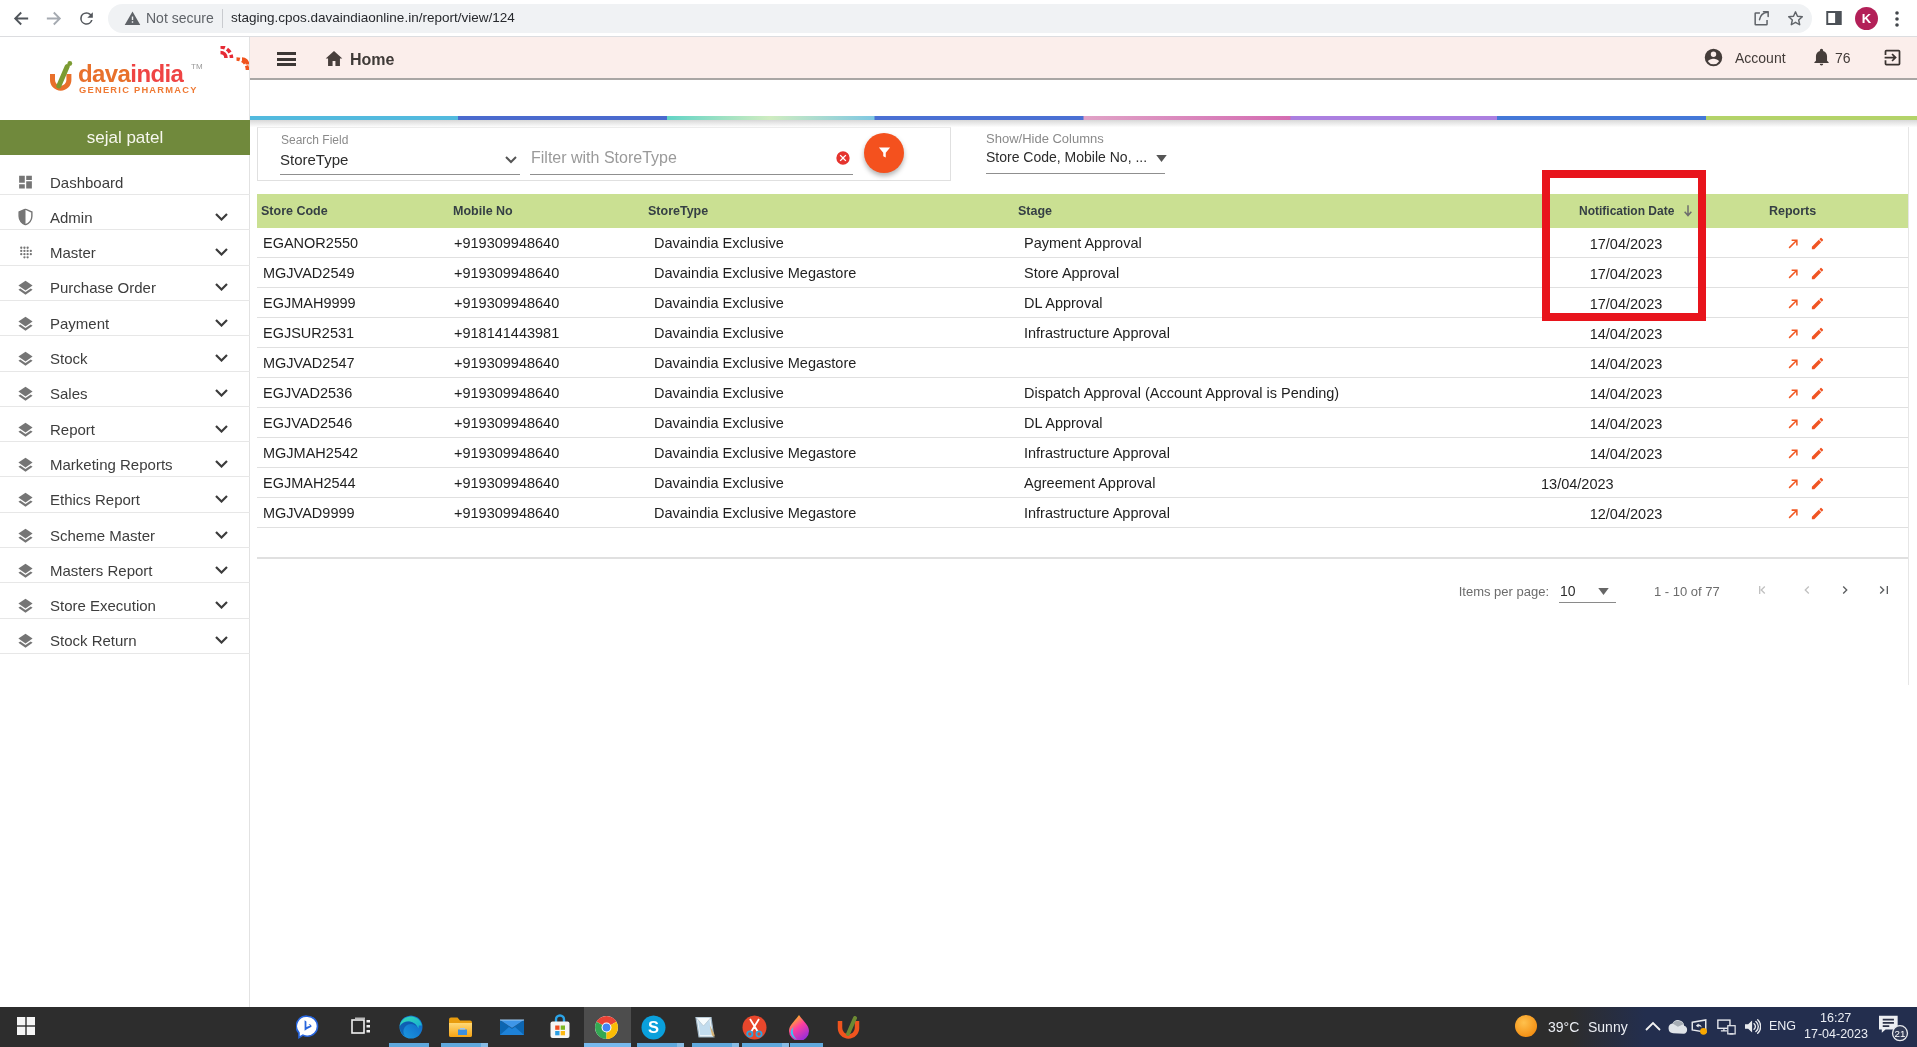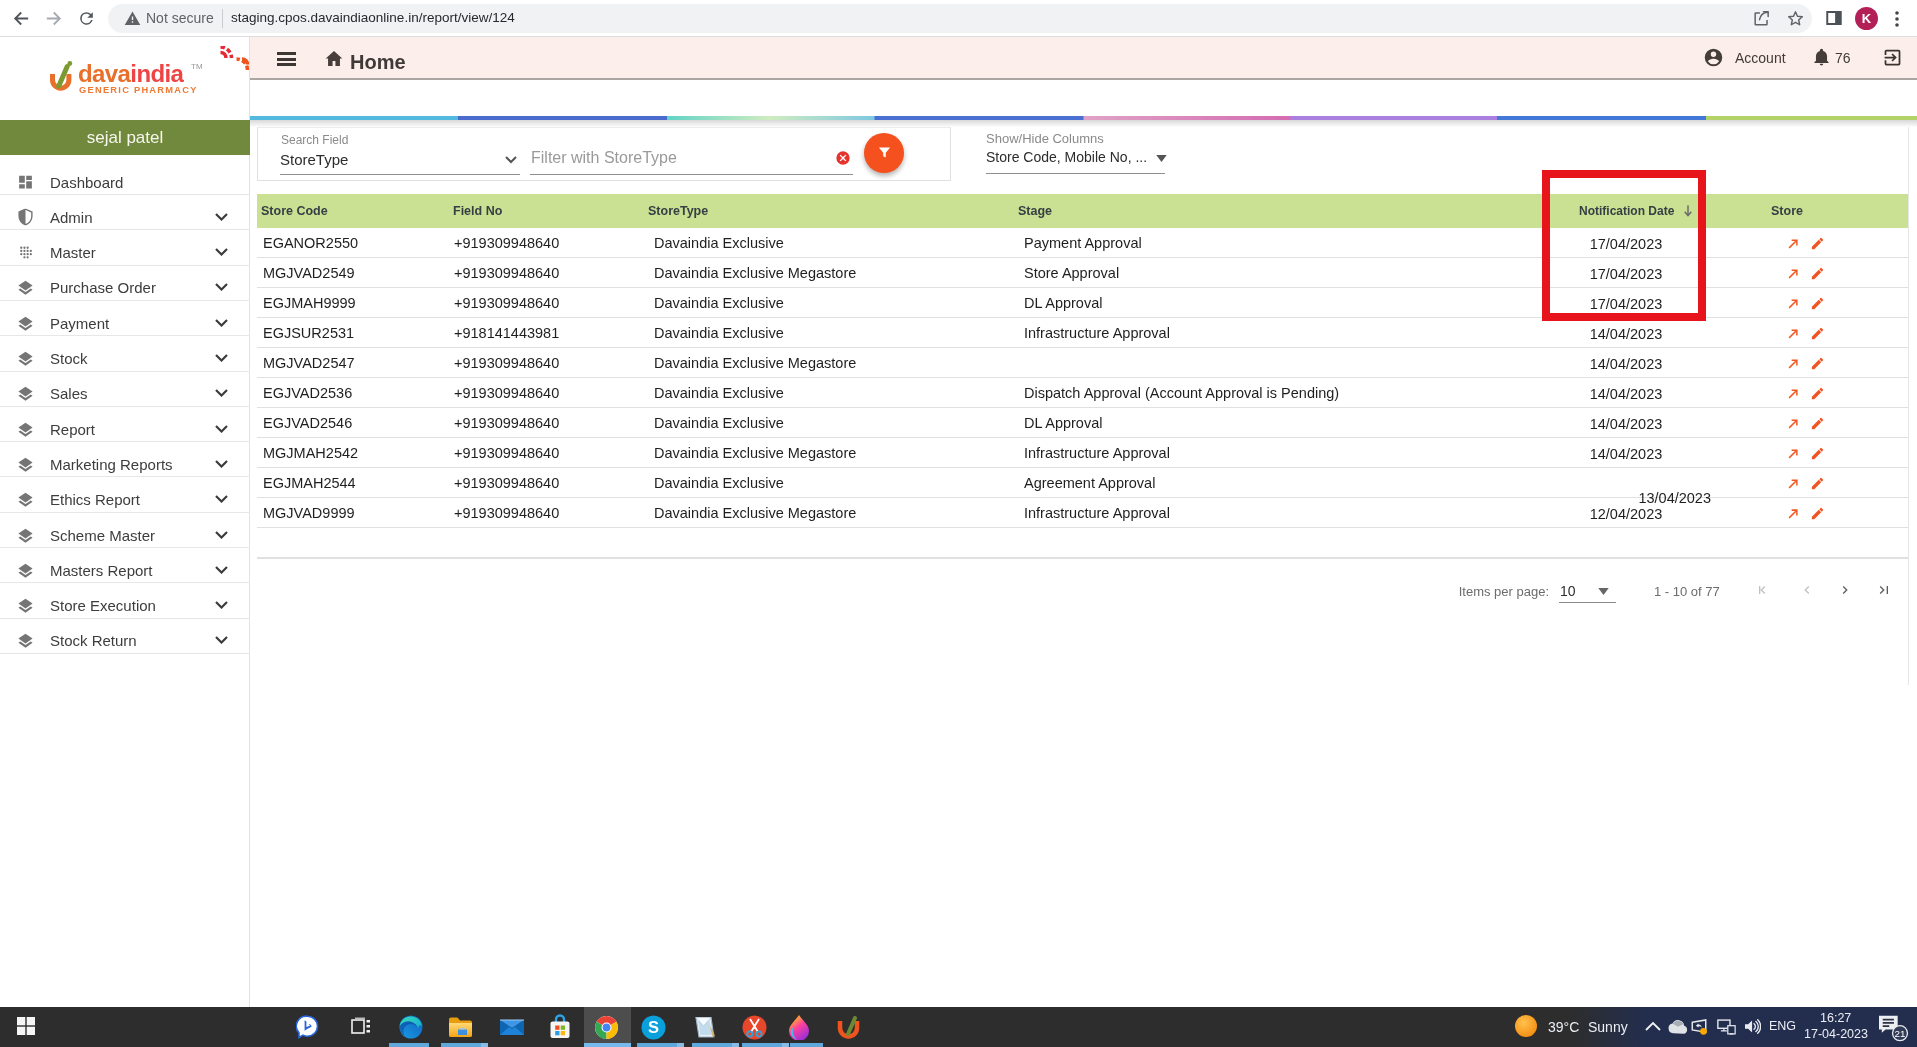--- a/index.html
+++ b/index.html
@@ -272,21 +272,21 @@
 
   <div id="pinkbar">
 
     <div class="abs" style="left:27px;top:15.3px;width:19px;height:2.8px;background:#3c3735"></div>
     <div class="abs" style="left:27px;top:20.8px;width:19px;height:2.8px;background:#3c3735"></div>
     <div class="abs" style="left:27px;top:26.3px;width:19px;height:2.8px;background:#3c3735"></div>
 
     <svg class="abs" style="left:74px;top:12px" width="20" height="19" viewBox="0 0 24 24">
         <path d="M12 2.5L1.5 12h3v9.5h5.7v-6.3h3.6v6.3h5.7V12h3z" fill="#483f3c"></path>
       </svg>
-    <span class="abs" style="left:100px;top:14px;font-size:20px;font-weight:bold;color:#3f3a37">Home</span>
+    <span class="abs" style="left:100px;top:14px;font-size:16px;font-weight:bold;color:#3f3a37">Home</span>
 
     <svg class="abs" style="left:1453px;top:10px" width="21" height="21" viewBox="0 0 24 24">
         <path d="M12 2a10 10 0 1 0 0 20 10 10 0 0 0 0-20zm0 3.2a3.1 3.1 0 1 1 0 6.2 3.1 3.1 0 0 1 0-6.2zm0 14.6a7.4 7.4 0 0 1-6.2-3.3c0-2 4.1-3.2 6.2-3.2s6.2 1.2 6.2 3.2a7.4 7.4 0 0 1-6.2 3.3z" fill="#453d3a"></path>
       </svg>
     <span class="abs" style="left:1485px;top:13px;font-size:14px;color:#423b38">Account</span>
 
     <svg class="abs" style="left:1562px;top:10px" width="19" height="21" viewBox="0 0 24 24">
         <path d="M12 22a2.2 2.2 0 0 0 2.2-2.2H9.8A2.2 2.2 0 0 0 12 22zm7-6v-5.5c0-3.3-1.8-6-4.9-6.8V3a2.1 2.1 0 1 0-4.2 0v.7C6.8 4.5 5 7.2 5 10.5V16l-2 2v1h18v-1z" fill="#453d3a"></path>
       </svg>
     <span class="abs" style="left:1585px;top:13px;font-size:14px;color:#423b38">76</span>
@@ -323,28 +323,28 @@
     <svg class="abs" style="left:906px;top:28px" width="11" height="7" viewBox="0 0 12 8">
         <path d="M0 0h12L6 8z" fill="#555"></path>
       </svg>
     <div class="abs" style="left:736px;top:46px;width:179px;height:1px;background:#8f8f8f"></div>
 
     <div class="abs" style="left:1657.5px;top:0px;width:1px;height:558px;background:#e6e6e6"></div>
 
     <div id="table">
       <div class="abs" style="left:7px;top:67px;width:1651px;height:34px;background:#cae092">
         <span class="th" style="left:4px">Store Code</span>
-        <span class="th" style="left:196px">Field No</span>
+        <span class="th" style="left:196px">Mobile No</span>
         <span class="th" style="left:391px">StoreType</span>
         <span class="th" style="left:761px">Stage</span>
         <span class="th" style="left:1322px;font-size:12px">Notification Date</span>
         <svg class="abs" style="left:1426px;top:11px" width="10" height="12" viewBox="0 0 12 14">
             <path d="M6 0v11M2 8l4 4.5L10 8" fill="none" stroke="#6d6d6d" stroke-width="1.8"></path>
           </svg>
-        <span class="th" style="left:1512px;width:36px;text-align:center">Store</span>
+        <span class="th" style="left:1512px;width:36px;text-align:center">Reports</span>
       </div>
       <div class="abs" style="left:7px;top:101px;width:1651px;height:30px;border-bottom:1px solid #e0e0e0">
         <span class="td" style="left:6px">EGANOR2550</span>
         <span class="td" style="left:197px">+919309948640</span>
         <span class="td" style="left:397px">Davaindia Exclusive</span>
         <span class="td" style="left:767px">Payment Approval</span>
         <span class="td" style="left:1284px;width:170px;text-align:center;margin-top:1px">17/04/2023</span>
         <svg class="abs" style="left:1529px;top:8px" width="15" height="15" viewBox="0 0 24 24">
             <path d="M5 19L16.5 7.5M9 6.6h8.4V15" fill="none" stroke="#f15822" stroke-width="2.4"></path>
           </svg>
@@ -440,21 +440,21 @@
           </svg>
         <svg class="abs" style="left:1553px;top:8px" width="15" height="15" viewBox="0 0 24 24">
             <path d="M3 17.2V21h3.8L17.9 9.9l-3.8-3.8L3 17.2zM20.7 7.1a1 1 0 0 0 0-1.4l-2.4-2.4a1 1 0 0 0-1.4 0l-1.9 1.9 3.8 3.8 1.9-1.9z" fill="#f05423"></path>
           </svg>
       </div>
       <div class="abs" style="left:7px;top:341px;width:1651px;height:30px;border-bottom:1px solid #e0e0e0">
         <span class="td" style="left:6px">EGJMAH2544</span>
         <span class="td" style="left:197px">+919309948640</span>
         <span class="td" style="left:397px">Davaindia Exclusive</span>
         <span class="td" style="left:767px">Agreement Approval</span>
-        <span class="td" style="left:1284px;width:170px;text-align:right;margin-top:15px">13/04/2023</span>
+        <span class="td" style="left:1284px;width:170px;text-align:left;margin-top:1px">13/04/2023</span>
         <svg class="abs" style="left:1529px;top:8px" width="15" height="15" viewBox="0 0 24 24">
             <path d="M5 19L16.5 7.5M9 6.6h8.4V15" fill="none" stroke="#f15822" stroke-width="2.4"></path>
           </svg>
         <svg class="abs" style="left:1553px;top:8px" width="15" height="15" viewBox="0 0 24 24">
             <path d="M3 17.2V21h3.8L17.9 9.9l-3.8-3.8L3 17.2zM20.7 7.1a1 1 0 0 0 0-1.4l-2.4-2.4a1 1 0 0 0-1.4 0l-1.9 1.9 3.8 3.8 1.9-1.9z" fill="#f05423"></path>
           </svg>
       </div>
       <div class="abs" style="left:7px;top:371px;width:1651px;height:30px;border-bottom:1px solid #e0e0e0">
         <span class="td" style="left:6px">MGJVAD9999</span>
         <span class="td" style="left:197px">+919309948640</span>

